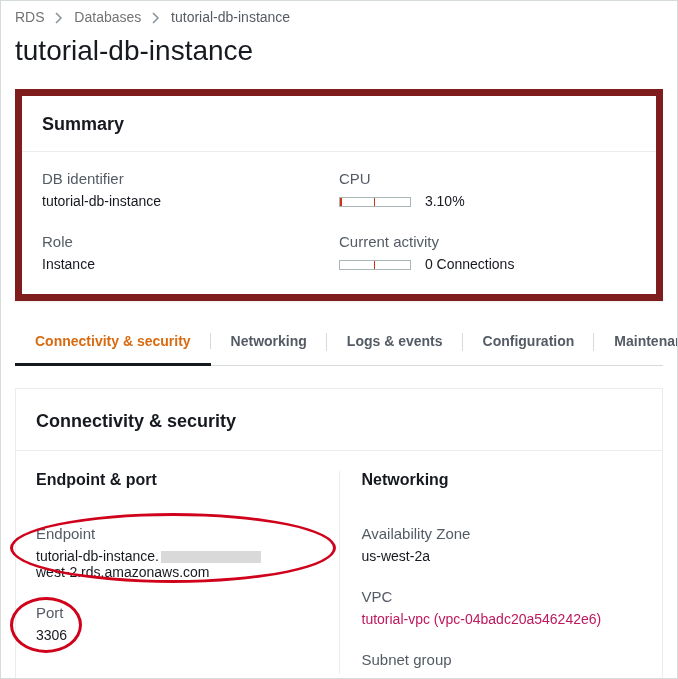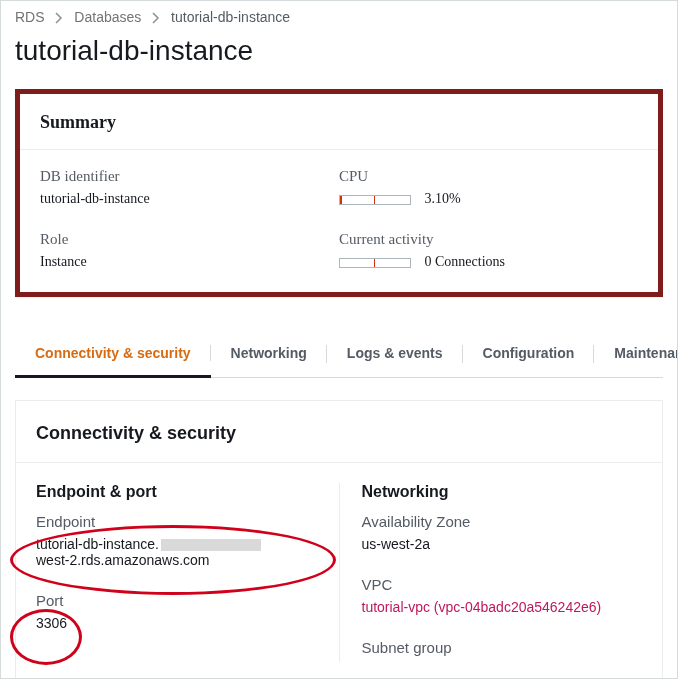--- a/index.html
+++ b/index.html
@@ -37,25 +37,24 @@
     padding: 4px 14px 22px 14px;
   }
   h1.page-title {
     margin: 0;
     font-size: 28px;
     font-weight: 400;
     color: #16191f;
   }
   
   .panel {
-    margin: 0 14px 34px 14px;
-    border: 5px solid #7f1d1d;
+    margin: 0 14px 18px 14px;
+    border: 7px solid #7f1d1d;
     background: #fff;
     box-shadow: 0 1px 1px rgba(0,0,0,0.05);
-    font-family: Liberation Serif, serif;
   }
   .panel-header {
     padding: 18px 20px 16px 20px;
     font-size: 18px;
     font-weight: 700;
     border-bottom: 1px solid #eaeded;
   }
   .panel-body {
     padding: 18px 20px 22px 20px;
   }
@@ -151,21 +150,21 @@
     flex: 1;
   }
   .divider {
     width: 1px;
     background: #eaeded;
     margin: 0 22px;
   }
   .section-title {
     font-size: 16px;
     font-weight: 700;
-    margin-bottom: 12px;
+    margin-bottom: 36px;
   }
   .redacted {
     display: inline-block;
     width: 100px;
     height: 12px;
     background: #d9d9d9;
     vertical-align: middle;
     margin: 0 2px;
   }
   

